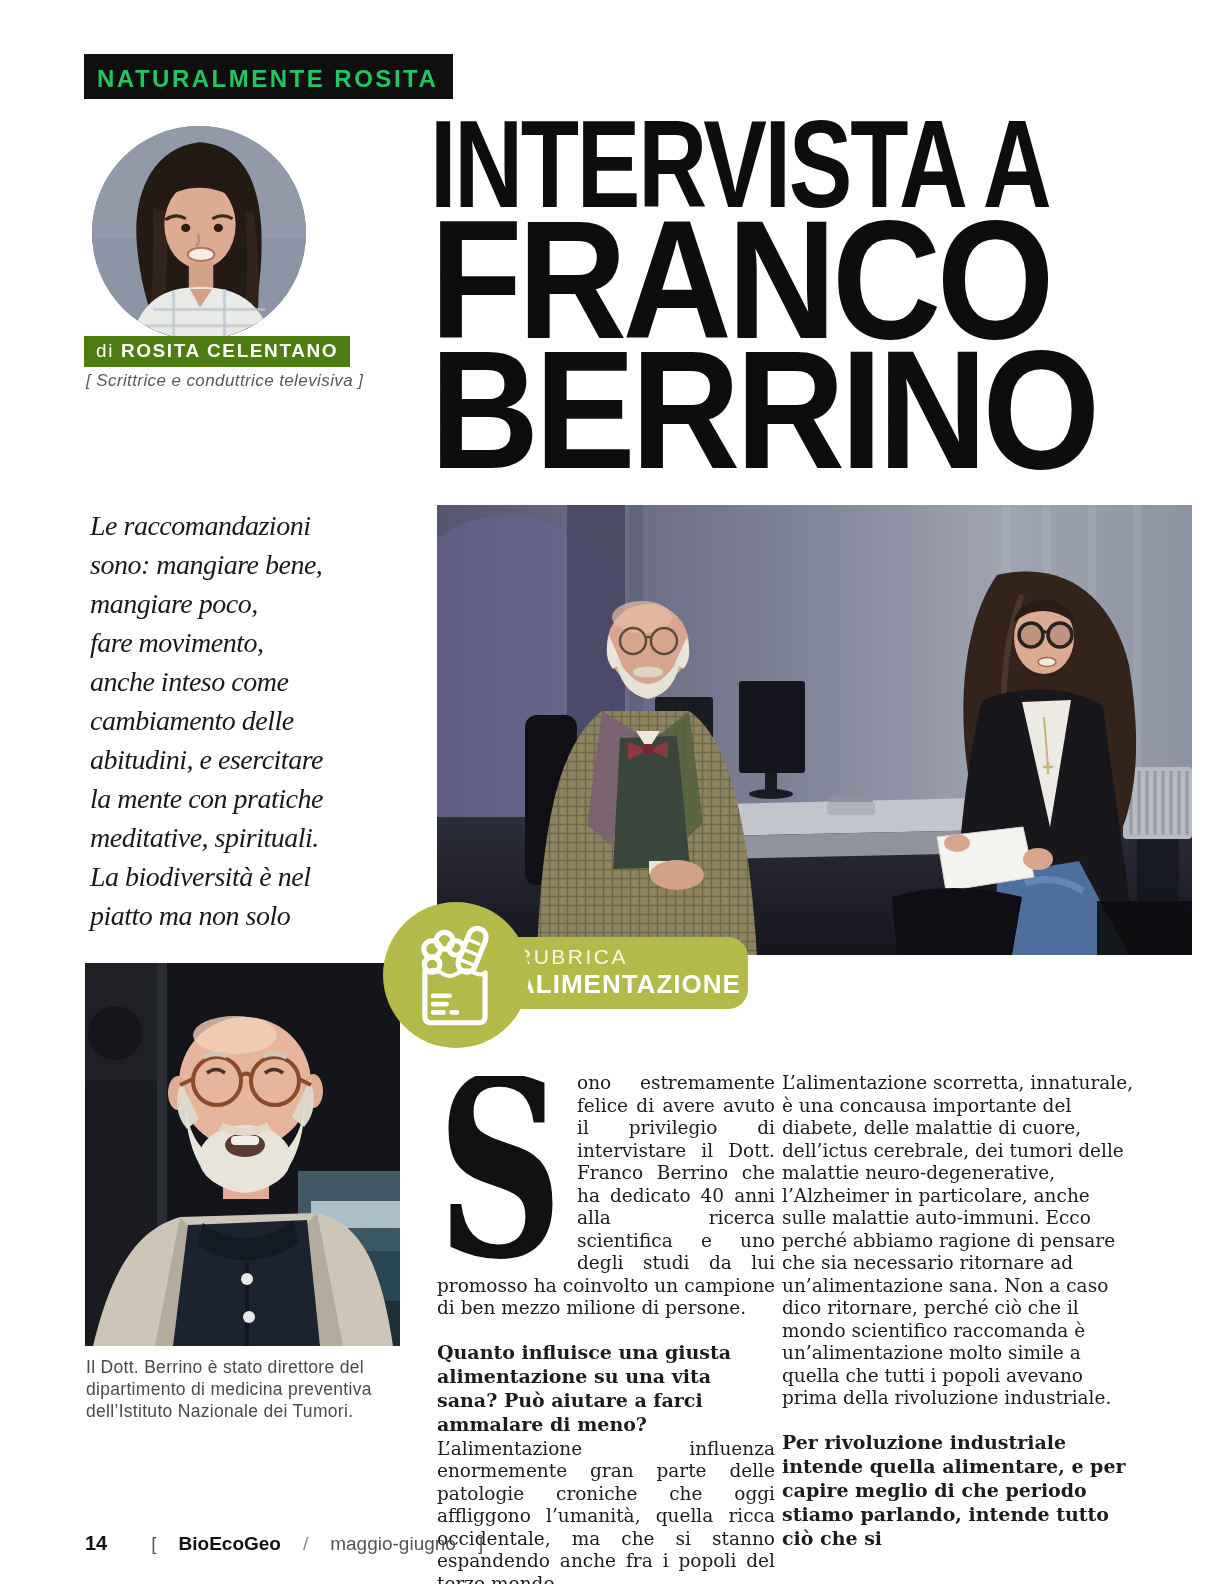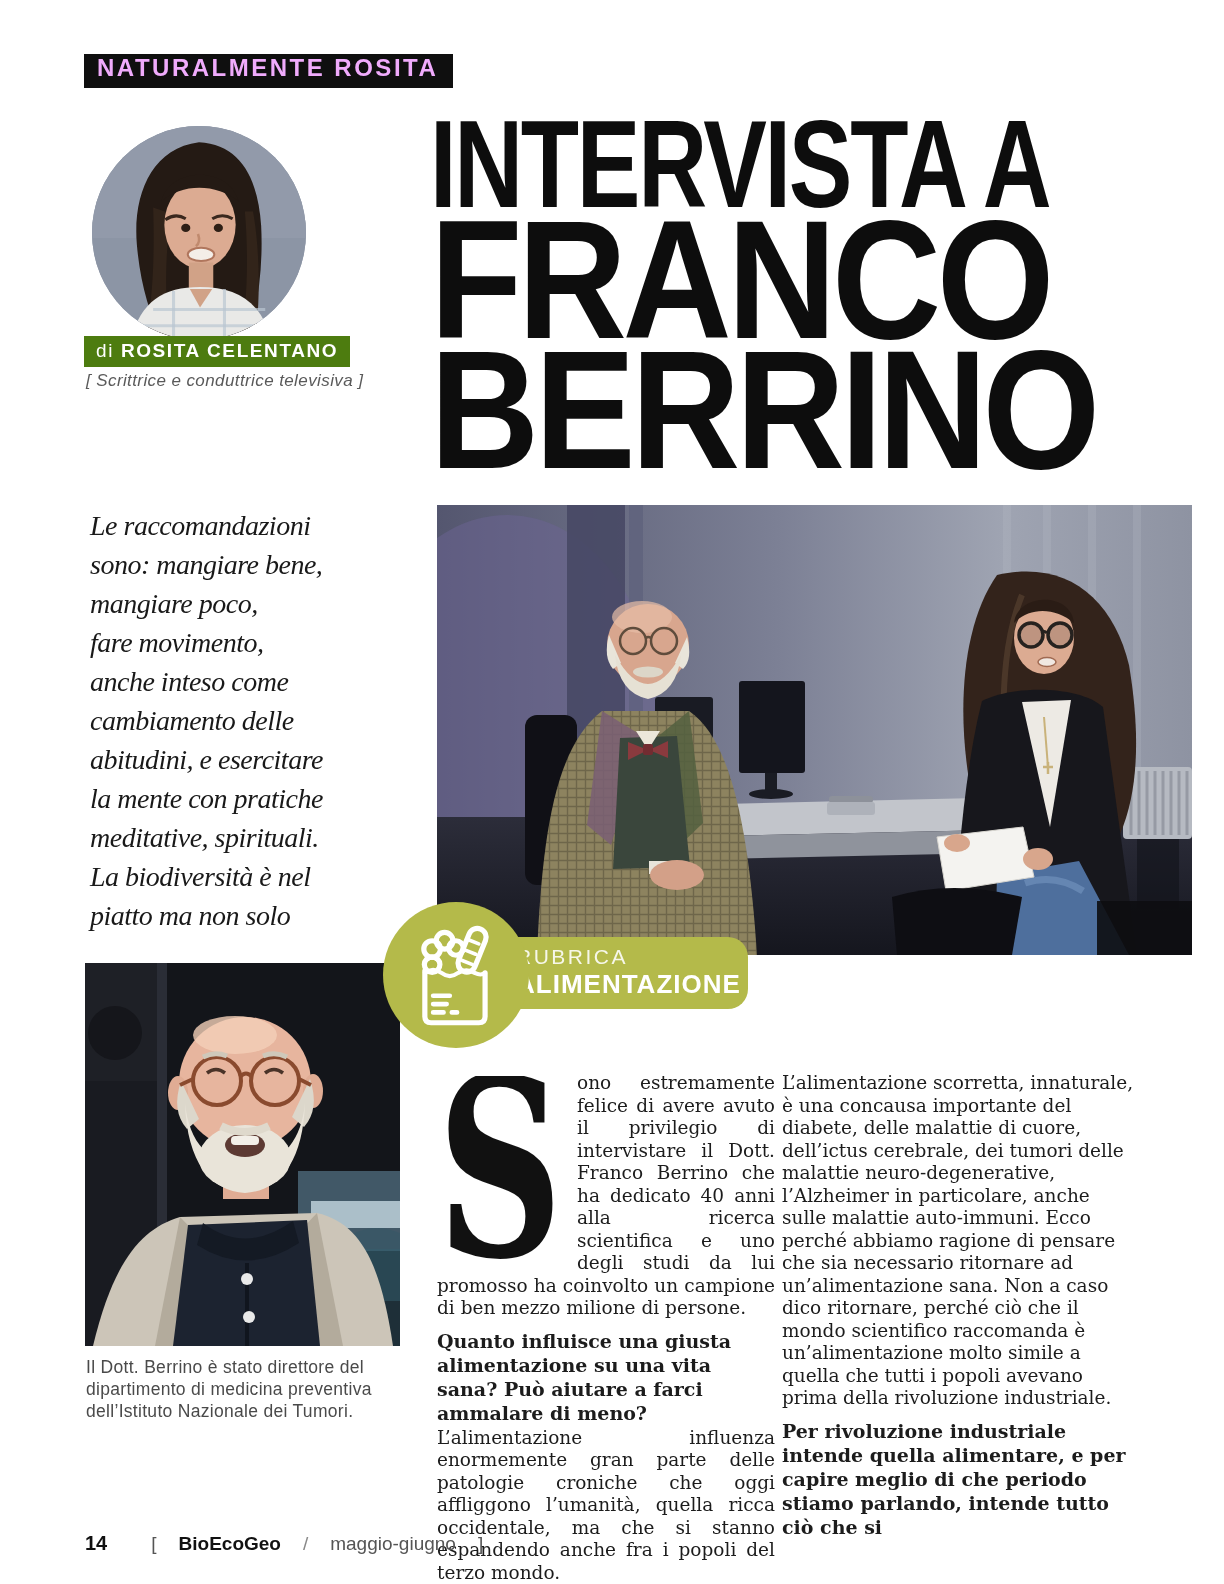--- a/index.html
+++ b/index.html
@@ -4,23 +4,23 @@
 <style>
   * { margin:0; padding:0; box-sizing:border-box; }
   html,body { background:#ffffff; }
   body {
     width:1224px; height:1584px; position:relative; overflow:hidden;
     font-family:"Liberation Sans", sans-serif; color:#1c1c1c;
   }
   
   .page-tag {
     position:absolute; left:84px; top:54px;
-    background:#0f0f0f; color:#f0abfc;
+    background:#0f0f0f; color:#22c55e;
     font-weight:bold; font-size:24px; letter-spacing:2.5px;
-    padding:0 15px 6px 13px; white-space:nowrap;
+    padding:11px 15px 6px 13px; white-space:nowrap;
   }
   
   .avatar {
     position:absolute; left:92px; top:126px; width:214px; height:214px;
     border-radius:50%; overflow:hidden; background:#8c95a5;
   }
   .avatar svg { display:block; width:100%; height:100%; }
   .byline {
     position:absolute; left:84px; top:336px;
     background:#4d7c0f; color:#fff; font-size:19px; letter-spacing:1.6px;
@@ -66,21 +66,21 @@
     position:absolute; left:383px; top:902px; width:146px; height:146px;
     border-radius:50%; background:#b4ba4a; z-index:4;
     display:flex; align-items:center; justify-content:center;
   }
   
   .col { position:absolute; top:1072px; font-family:"DejaVu Serif", serif; font-size:18.5px; line-height:22.5px; color:#1c1c1c; }
   .col-1 { left:437px; width:338px; }
   .col-2 { left:782px; width:352px; }
   .col p.just { text-align:justify; }
   .dropcap-box { float:left; width:126px; height:186px; margin:4px 14px 0 0; }
-  .question { font-weight:bold; font-size:19px; line-height:24px; margin-top:9px; margin-bottom:2px; }
+  .question { font-weight:bold; font-size:19px; line-height:24px; margin-top:20px; margin-bottom:2px; }
   .answer { margin-top:2px; }
   
   .footer {
     position:absolute; left:85px; top:1503px; font-size:19px; color:#555;
     display:flex; align-items:baseline; gap:22px;margin-top:29px;
   }
   .footer .pnum { font-weight:bold; color:#111; margin-right:22px; font-size:20px; }
   .footer .mag  { font-weight:bold; color:#111; }
   .footer .sep  { color:#888; }
 </style>

